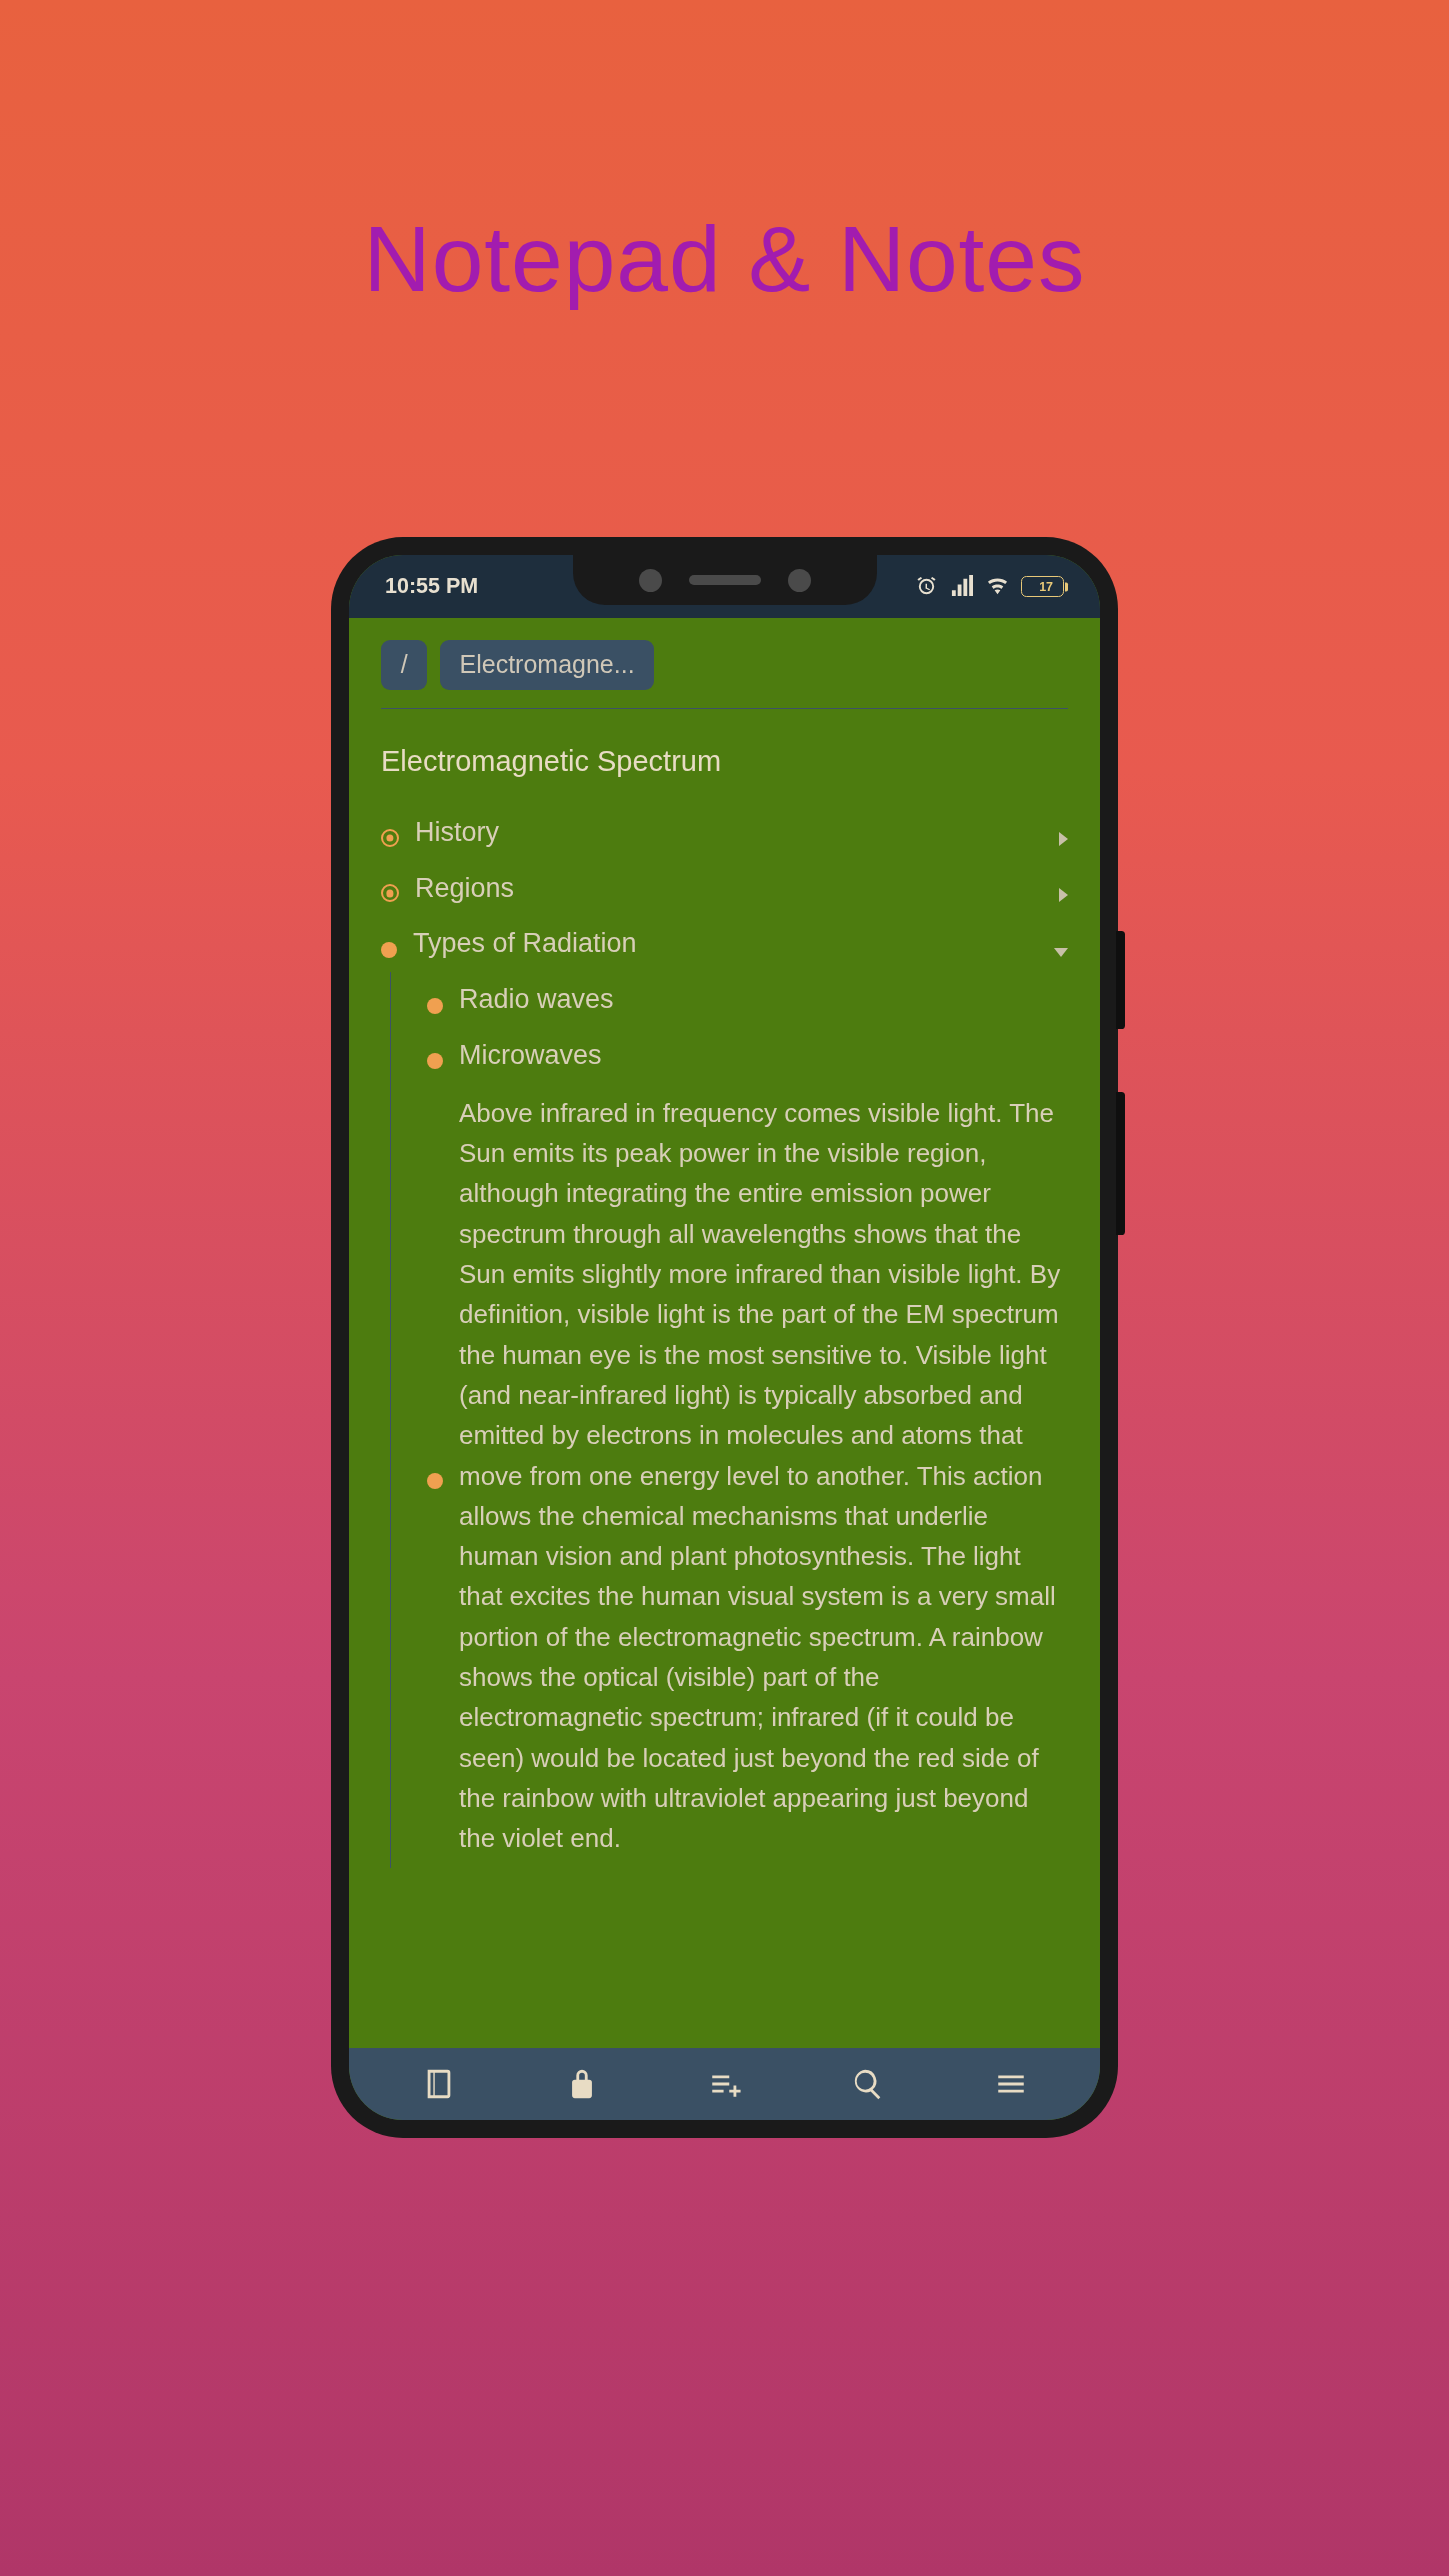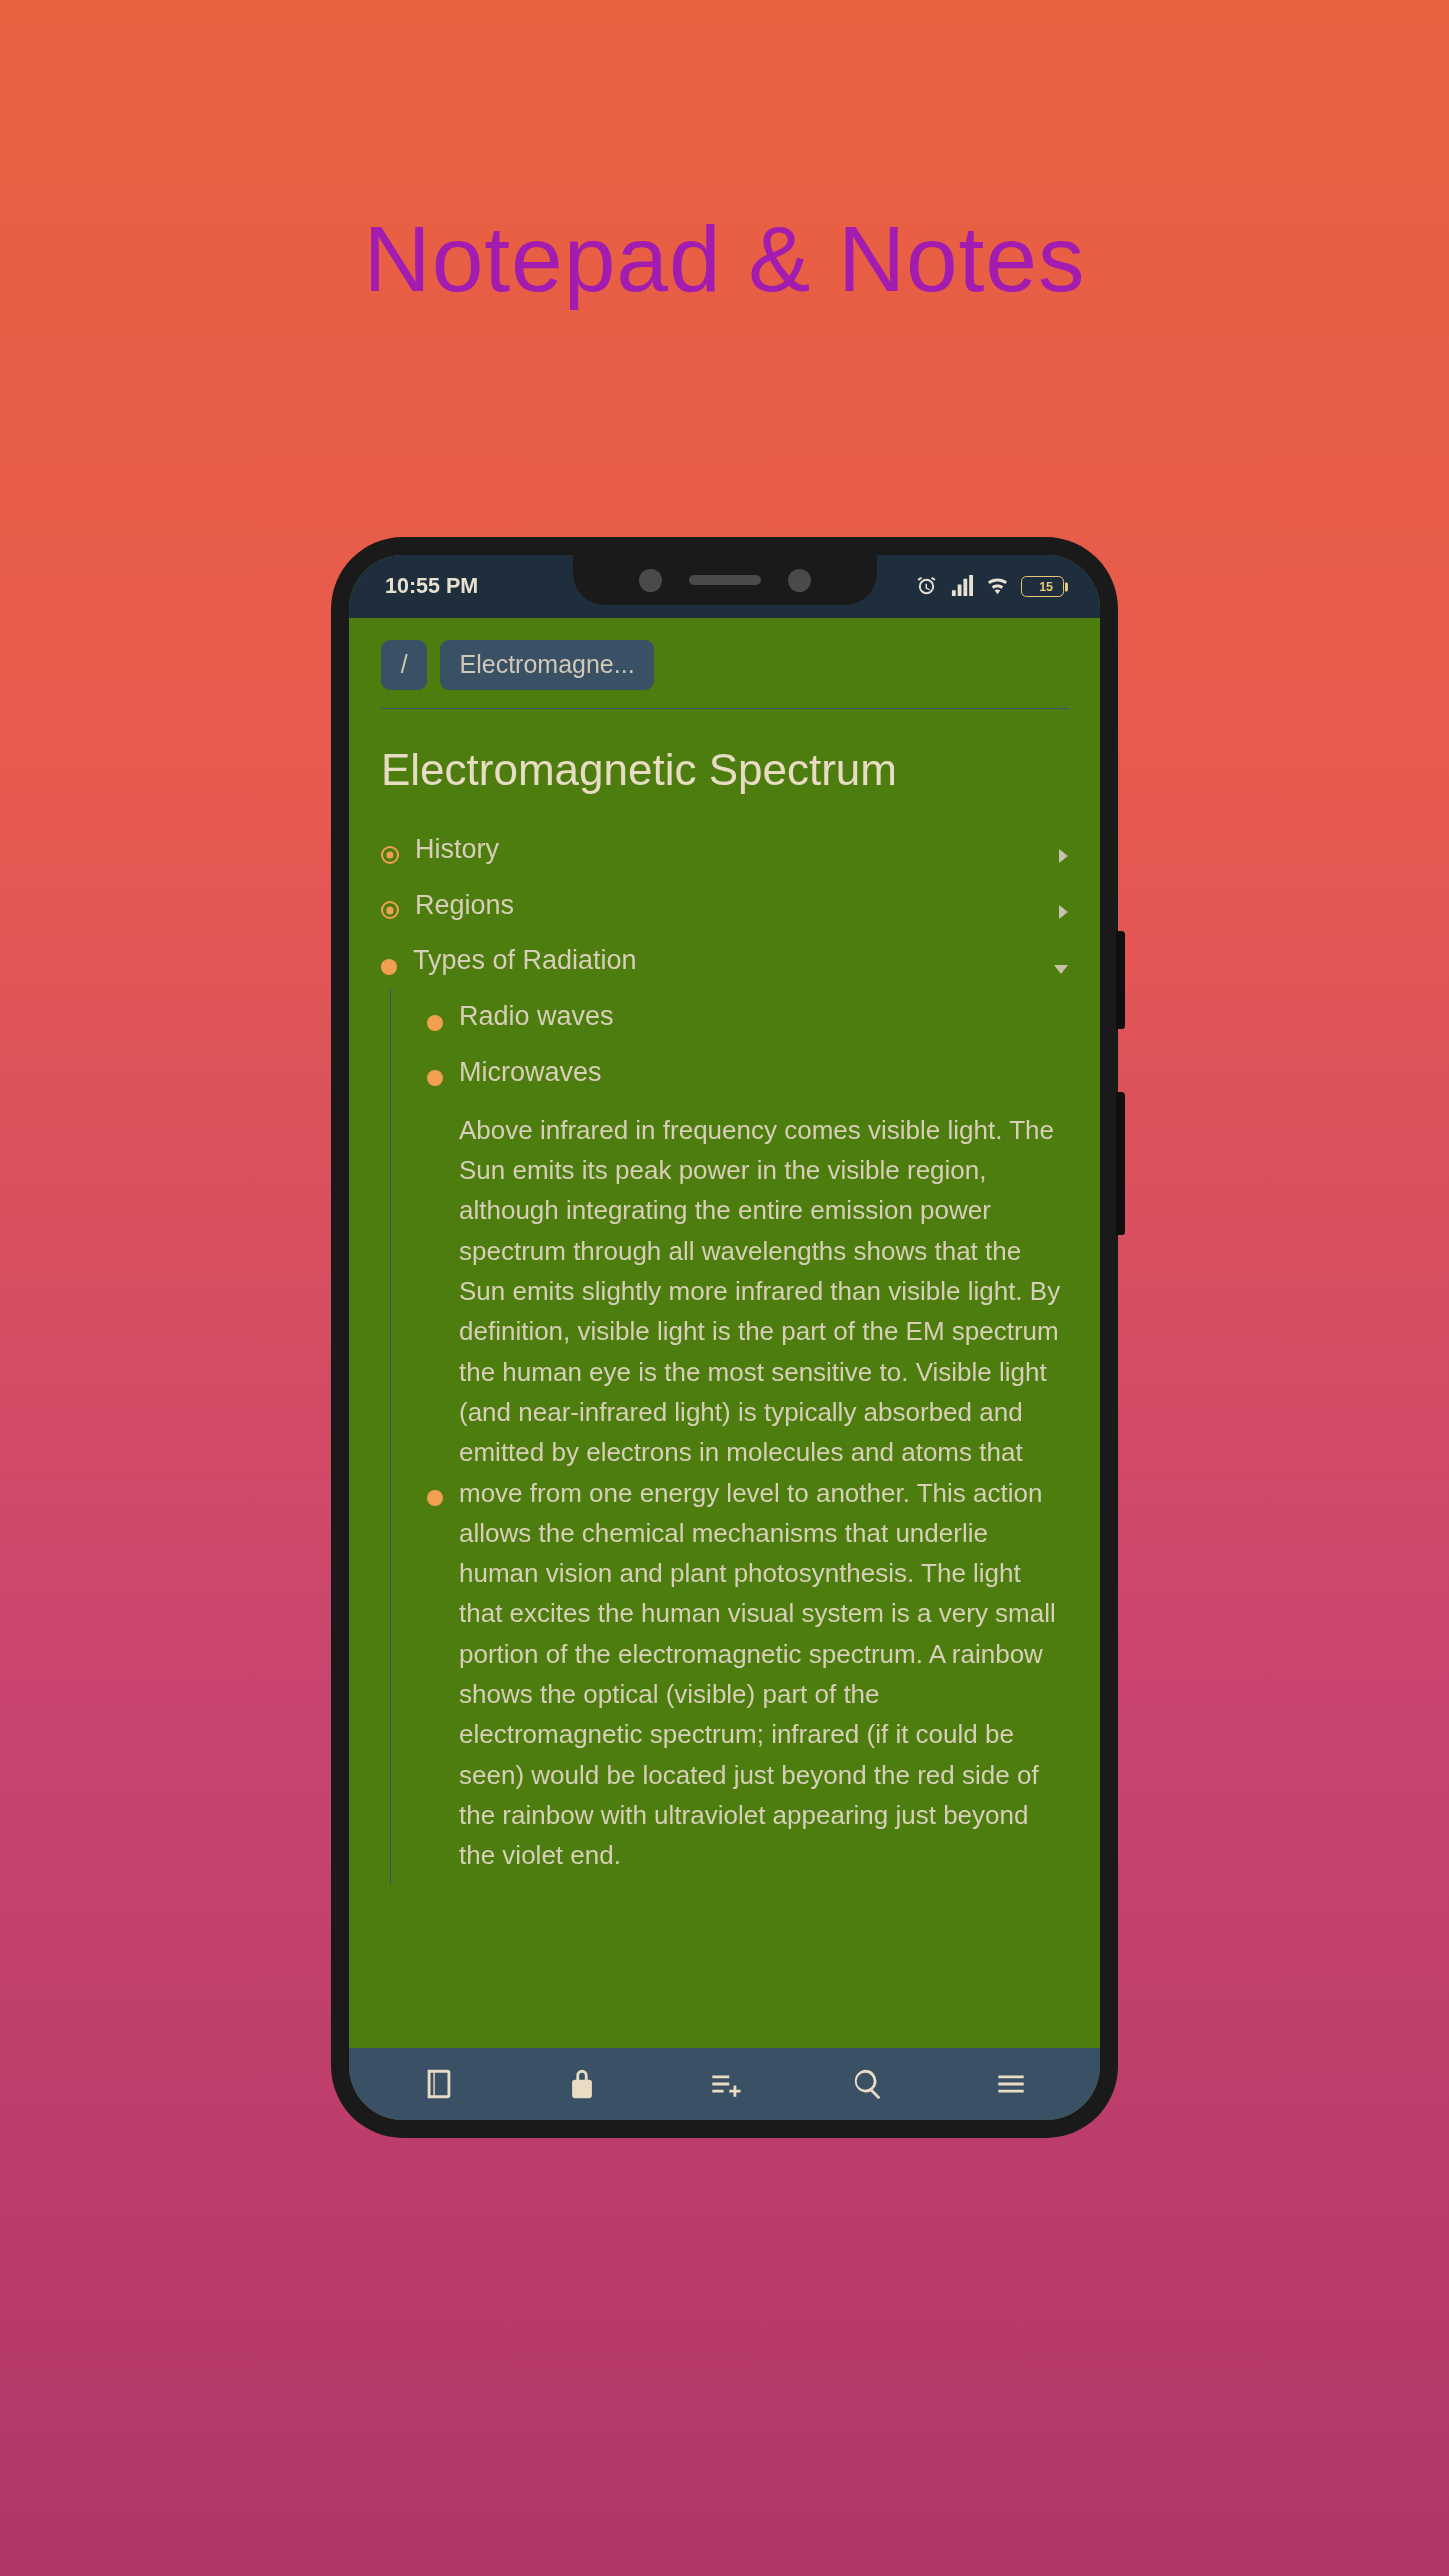--- a/index.html
+++ b/index.html
@@ -101,21 +101,21 @@
   .bc-chip {
     background: #3a5064;
     color: #d0c8b8;
     padding: 10.7px 19.7px;
     border-radius: 9px;
     font-size: 25px;
     font-weight: 500;
   }
   .note-title {
     color: #e8dcc4;
-    font-size: 44px;
+    font-size: 29px;
     font-weight: 400;
     padding: 36px 32px 27px;
   }
   .outline { padding: 0 32px; }
   .outline-item {
     display: flex;
     align-items: center;
     gap: 16px;
     padding: 9px 0;
     color: #d8cfb8;
@@ -211,21 +211,21 @@
         <svg viewBox="0 0 24 24" fill="#e8e0d0">
             <path d="M12 4a8 8 0 100 16 8 8 0 000-16zm0 14a6 6 0 110-12 6 6 0 010 12zm.5-9H11v5l4 2 .7-1.2-3.2-1.6V9zM4 6L2.5 4.5 6 2l1.5 1.5L4 6zm16 0l-3.5-2.5L18 2l3.5 2.5L20 6z"></path>
           </svg>
         <svg viewBox="0 0 24 24" fill="#e8e0d0">
             <path d="M2 22h4v-6H2v6zm6 0h4V10H8v12zm6 0h4V4h-4v18zm6 0h4V0h-4v22z"></path>
           </svg>
         <svg viewBox="0 0 24 24" fill="#e8e0d0">
             <path d="M12 20l-3-4c1.8-1.3 4.2-1.3 6 0l-3 4zm-6-8c3.3-2.7 8.7-2.7 12 0l-2 2.5c-2.2-1.8-5.8-1.8-8 0L6 12zm-4-5c5.5-4.4 14.5-4.4 20 0l-2 2.5c-4.4-3.5-11.6-3.5-16 0L2 7z"></path>
           </svg>
         <div class="battery-box">
-          <span class="battery-text">15</span>
+          <span class="battery-text">17</span>
         </div>
       </div>
     </div>
 
     <div class="breadcrumb-row">
       <div class="bc-chip">/</div>
       <div class="bc-chip">Electromagne...</div>
     </div>
 
     <h2 class="note-title">Electromagnetic Spectrum</h2>

